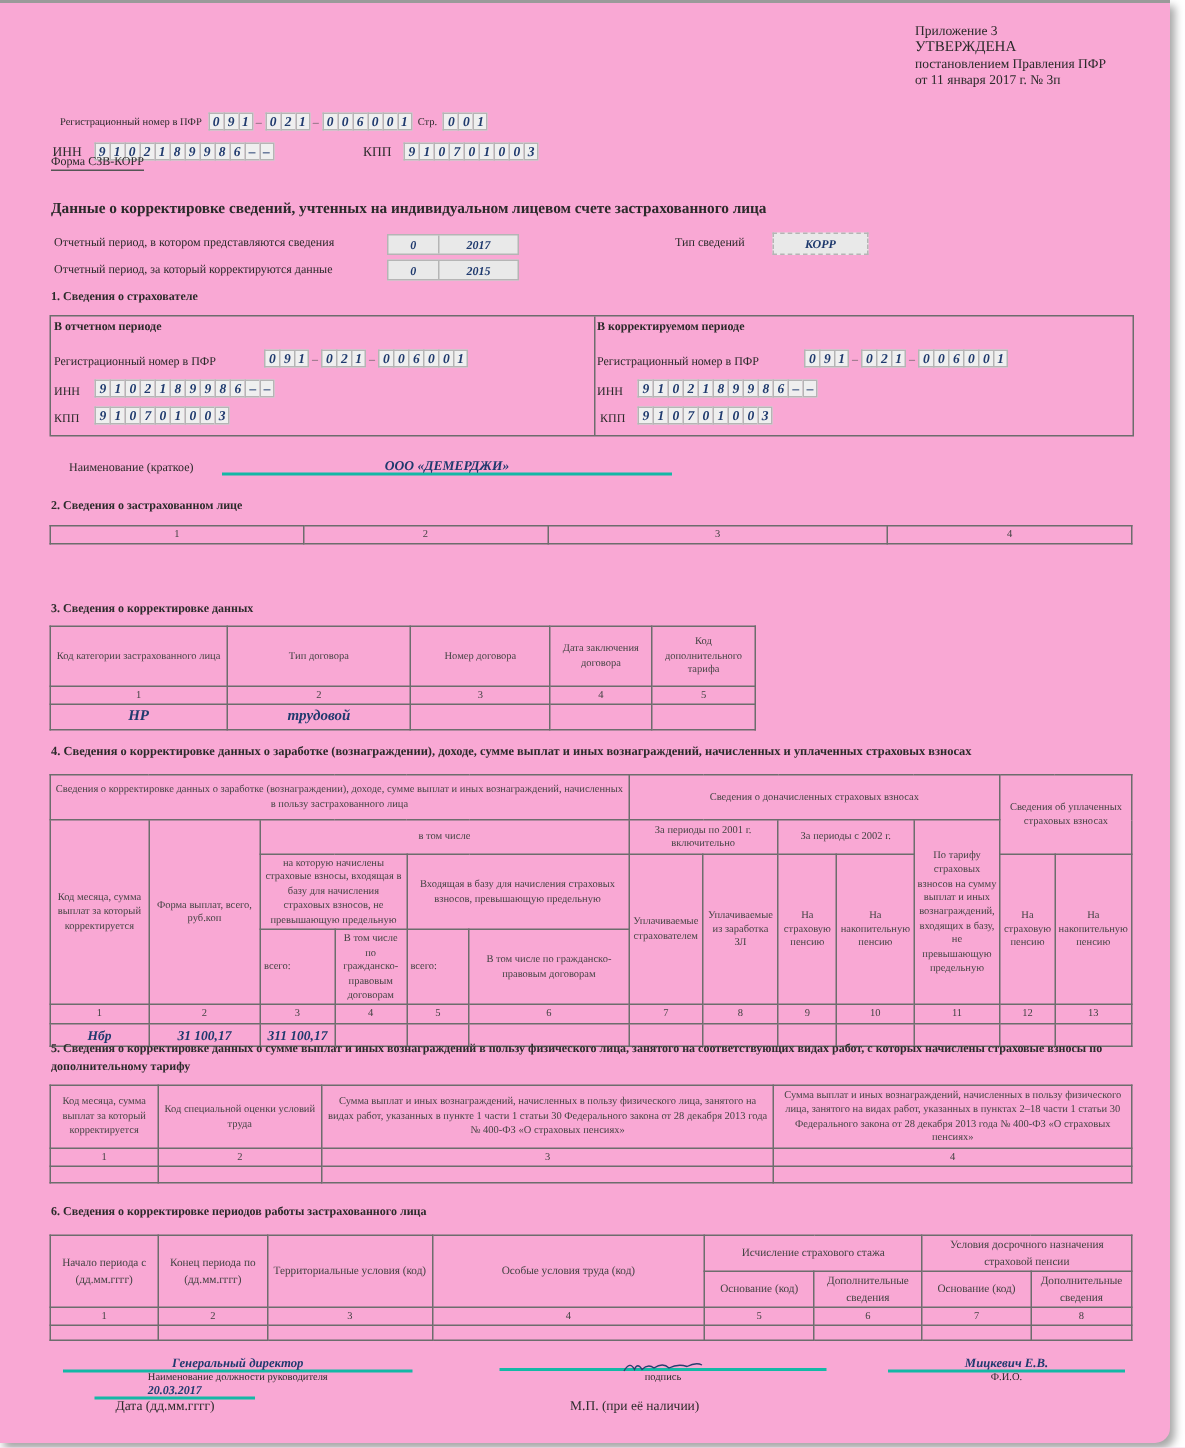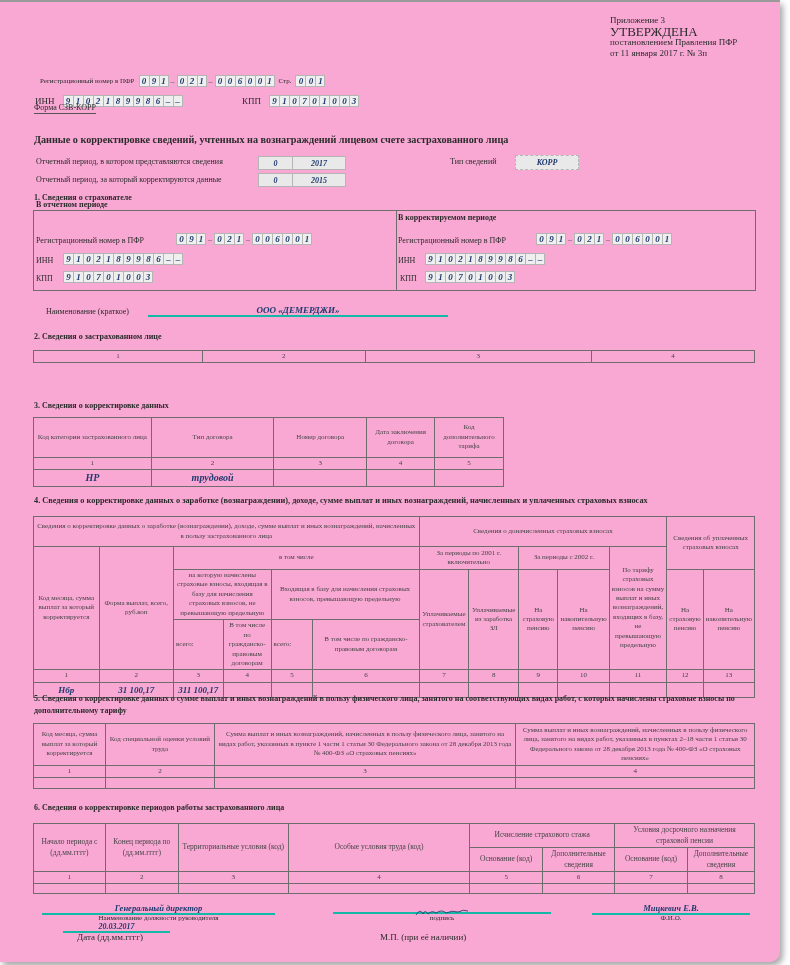--- a/index.html
+++ b/index.html
@@ -36,21 +36,21 @@
   .boxed span:last-child { border-right: none; }
   .uline { border-bottom: 2px solid #14b8a6; }
 </style>
 </head>
 <body>
 
 <div class="page">
 
   <div class="abs t9" style="left:610px; top:13px; line-height:11px;">
     <div>Приложение 3</div>
-    <div style="font-size:13px;">УТВЕРЖДЕНА</div>
+    <div style="font-size:10px;">УТВЕРЖДЕНА</div>
     <div>постановлением Правления ПФР</div>
     <div>от 11 января 2017 г. № 3п</div>
   </div>
 
   <div class="abs" style="left:40px; top:73px; display:flex; align-items:center;">
     <span class="small" style="margin-right:4px;">Регистрационный номер в ПФР</span>
     <span class="cells" id="topReg">
         <span class="cells">
           <span class="cell">0</span>
           <span class="cell">9</span>
@@ -112,42 +112,42 @@
           <span class="cell">0</span>
           <span class="cell">1</span>
           <span class="cell">0</span>
           <span class="cell">0</span>
           <span class="cell">3</span>
         </span>
       </span>
   </div>
 
   <div class="abs t8" style="left:34px; top:101px; padding-bottom:1px; border-bottom:1px solid #555;">Форма СЗВ-КОРР</div>
-  <div class="abs bold" style="left:34px; top:132px; font-size:10.2px;">Данные о корректировке сведений, учтенных на вознаграждений лицевом счете застрахованного лица</div>
+  <div class="abs bold" style="left:34px; top:132px; font-size:10.2px;">Данные о корректировке сведений, учтенных на индивидуальном лицевом счете застрахованного лица</div>
 
   <div class="abs t8" style="left:36px; top:155px;">Отчетный период, в котором представляются сведения</div>
   <div class="abs boxed" style="left:258px; top:154px;">
     <span class="fill" style="width:34px;">0</span>
     <span class="fill" style="width:52px;">2017</span>
   </div>
   <div class="abs t8" style="left:36px; top:173px;">Отчетный период, за который корректируются данные</div>
   <div class="abs boxed" style="left:258px; top:171px;">
     <span class="fill" style="width:34px;">0</span>
     <span class="fill" style="width:52px;">2015</span>
   </div>
   <div class="abs t8" style="left:450px; top:155px;">Тип сведений</div>
   <div class="abs boxed" style="left:515px; top:153px; border-style:dashed;">
     <span class="fill" style="width:62px; height:13px;">КОРР</span>
   </div>
 
   <div class="abs bold t8" style="left:34px; top:191px;">1. Сведения о страхователе</div>
   <div class="abs" style="left:33px; top:208px; width:723px; height:81px; border:1px solid #6d6d6d;">
     <div class="abs" style="left:362px; top:0; width:1px; height:79px; background:#6d6d6d;"></div>
   </div>
-  <div class="abs bold t8" style="left:36px; top:198px;text-align:right;">В отчетном периоде</div>
+  <div class="abs bold t8" style="left:36px; top:211px;text-align:right;">В отчетном периоде</div>
   <div class="abs t8" style="left:36px; top:234px;">Регистрационный номер в ПФР</div>
   <span class="abs cells" style="left:176px; top:231px;" id="lReg">
       <span class="cells">
         <span class="cell">0</span>
         <span class="cell">9</span>
         <span class="cell">1</span>
       </span>
       <span class="sep">–</span>
       <span class="cells">
         <span class="cell">0</span>

